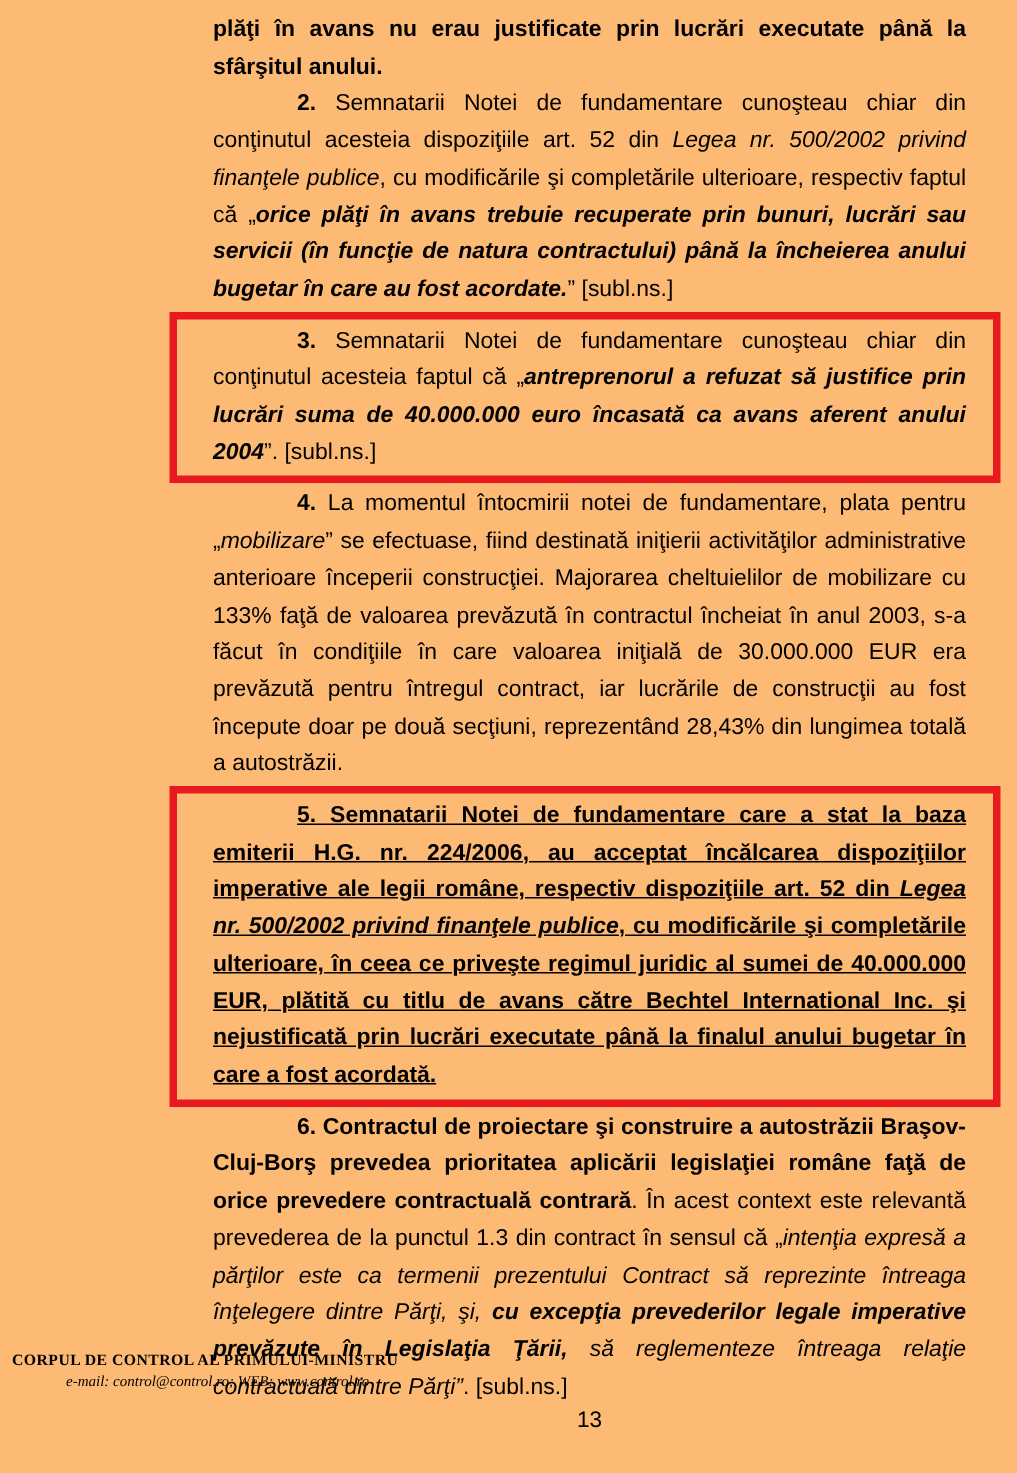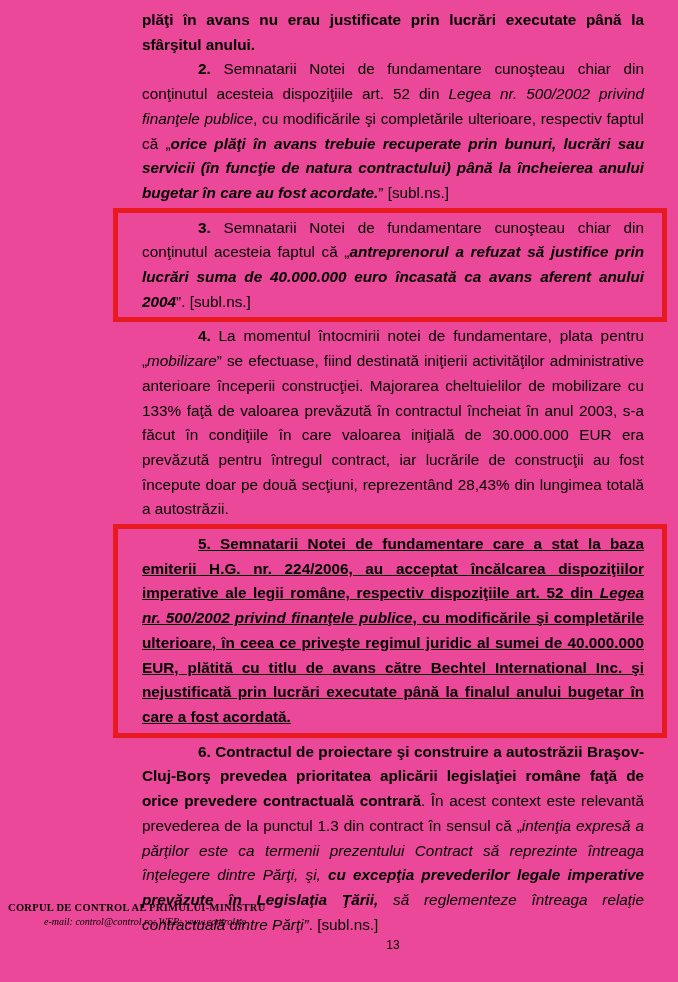--- a/index.html
+++ b/index.html
@@ -1,19 +1,19 @@
 <!DOCTYPE html>
 <html><head>
 <meta charset="utf-8">
 <style>
   html,body{margin:0;padding:0;background:#ffffff;}
   .page{
     position:relative;
     width:678px;height:982px;
-    background:#ec4899;
+    background:#fdba74;
     overflow:hidden;
     font-family:"Liberation Sans", sans-serif;
     color:#000;
   }
   .content{
     position:absolute;
     left:142px;top:8px;width:502px;
   }
   p.para{
     margin:0;
@@ -45,21 +45,21 @@
     font-size:10px;
     margin-left:36px;
     margin-top:3px;
     font-style:italic;
   }
   .page-number{
     position:absolute;
     left:142px;width:502px;
     top:938px;
     text-align:center;
-    font-size:12px;
+    font-size:15px;
   }
 </style>
 </head>
 <body>
 
 <div class="page">
 
   <main class="content" id="doc-body">
       <p class="para"><span class="b ">plăţi în avans nu erau justificate prin lucrări executate până la sfârşitul anului.</span></p>
       <p class="para indent"><span class="b ">2.</span><span class=""> Semnatarii Notei de fundamentare cunoşteau chiar din conţinutul acesteia dispoziţiile art. 52 din </span><span class="i">Legea nr. 500/2002 privind finanţele publice</span><span class="">, cu modificările şi completările ulterioare, respectiv faptul că „</span><span class="b i">orice plăţi în avans trebuie recuperate prin bunuri, lucrări sau servicii (în funcţie de natura contractului) până la încheierea anului bugetar în care au fost acordate.</span><span class="">” [subl.ns.]</span></p>

